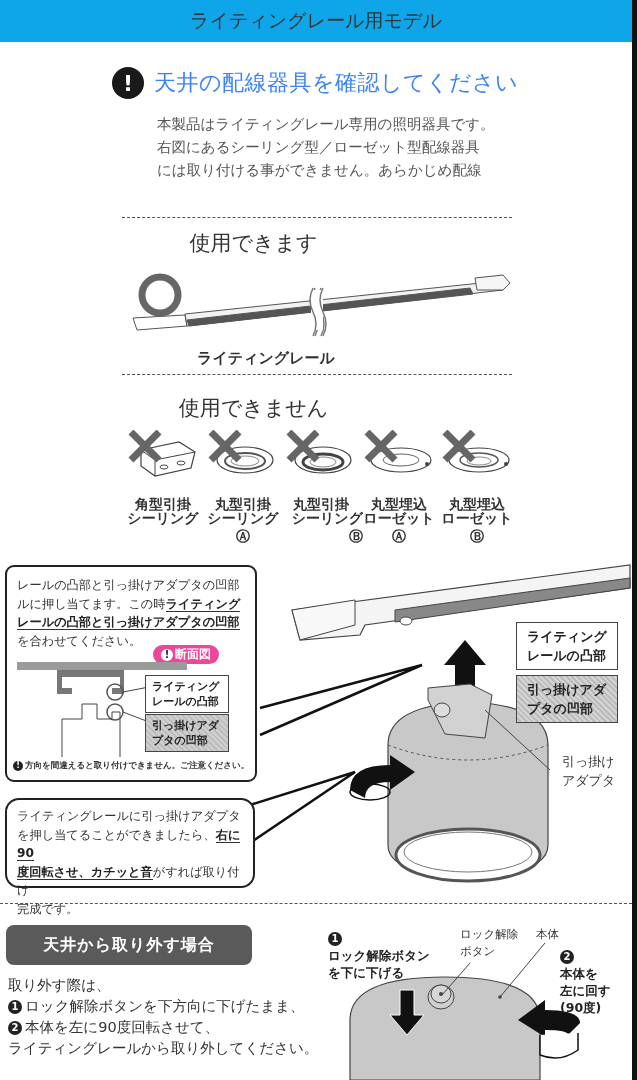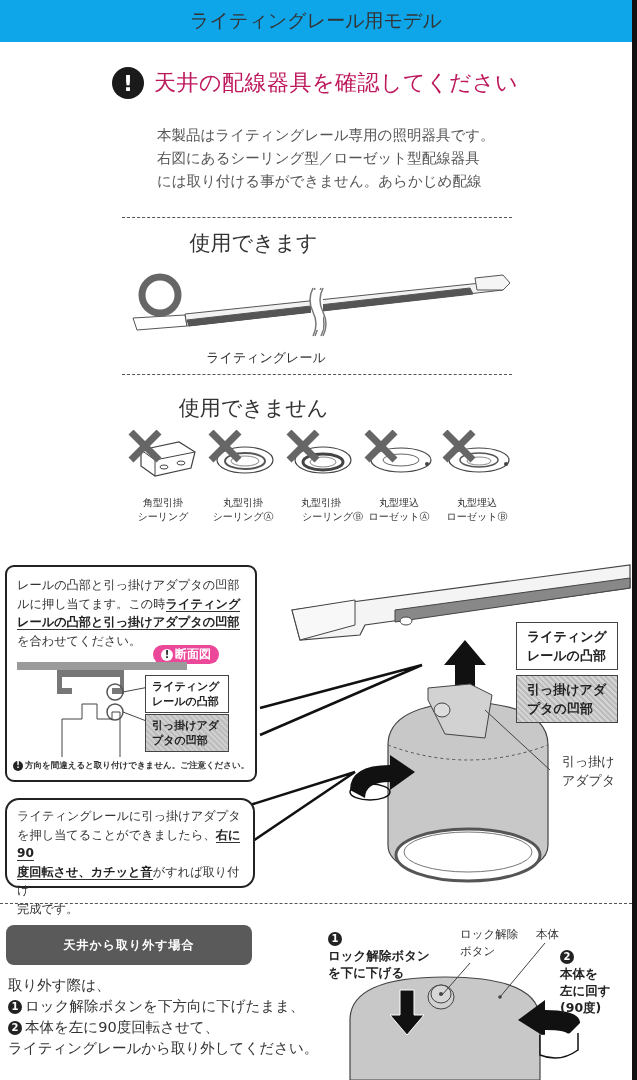--- a/index.html
+++ b/index.html
@@ -6,36 +6,36 @@
   body { width:637px; height:1080px; overflow:hidden; background:#fff; position:relative;
          font-family:"DejaVu Sans", "Liberation Sans", sans-serif; color:#333; }
   .abs { position:absolute; }
   .right-strip { position:absolute; left:632px; top:0; width:5px; height:1080px; background:#111; }
   .header { position:absolute; left:0; top:0; width:632px; height:42px; background:#0ea5e9;
             display:flex; align-items:center; justify-content:center; font-size:19px; color:#333; }
   .dash { position:absolute; height:0; border-top:1.5px dashed #555; }
   .warn-title { position:absolute; left:112px; top:67px; display:flex; align-items:center; gap:10px; }
   .warn-icon { width:32px; height:32px; border-radius:50%; background:#1a1a1a; color:#fff;
                display:flex; align-items:center; justify-content:center; font-weight:bold; font-size:22px; }
-  .warn-title span.t { font-size:22px; color:#be185d; letter-spacing:0.5px;text-align:center; }
-  .warn-body { position:absolute; left:157px; top:124px; width:360px; font-size:14.5px; line-height:23px; color:#555; }
+  .warn-title span.t { font-size:22px; color:#3b82f6; letter-spacing:0.5px;text-align:center; }
+  .warn-body { position:absolute; left:157px; top:113px; width:360px; font-size:14.5px; line-height:23px; color:#555; }
   .center-h { position:absolute; left:0; width:507px; text-align:center; font-size:21px; color:#333; }
-  .cap { position:absolute; font-size:10px; color:#333; font-weight:normal; text-align:center; }
+  .cap { position:absolute; font-size:14px; color:#333; font-weight:bold; text-align:center; }
   .callout { position:absolute; border:2.5px solid #222; border-radius:9px; background:#fff; box-sizing:border-box; }
   .callout p { margin:0; font-size:12.2px; line-height:18.5px; color:#333; }
   .callout b { color:#222; }
   .u { border-bottom:1.8px solid #333; }
   .lbl-box { position:absolute; border:1.5px solid #444; font-size:11px; font-weight:bold; color:#222;
              line-height:15px; padding:3px 6px; box-sizing:border-box; background:#fff; }
   .lbl-box.hatch { background:repeating-linear-gradient(45deg,#cfcfcf 0 2px,#bdbdbd 2px 4px); }
   .big-lbl { position:absolute; border:1.5px solid #444; font-size:13px; font-weight:bold; color:#222;
              line-height:19px; padding:4px 10px; box-sizing:border-box; background:#fff; }
   .big-lbl.hatch { background:repeating-linear-gradient(45deg,#d4d4d4 0 2px,#bcbcbc 2px 4px); }
   .pill { position:absolute; left:6px; top:925px; width:246px; height:40px; background:#5a5a5a;
-          border-radius:8px; color:#fff; font-weight:bold; font-size:12px;
+          border-radius:8px; color:#fff; font-weight:bold; font-size:16px;
           display:flex; align-items:center; justify-content:center; letter-spacing:1px; }
   .remove-text { position:absolute; left:8px; top:975px; font-size:14.5px; line-height:21px; color:#333; }
   .num { display:inline-flex; width:14px; height:14px; border-radius:50%; background:#222; color:#fff;
          font-size:10px; align-items:center; justify-content:center; font-weight:bold; vertical-align:1px; margin-right:3px; }
   .step-lbl { position:absolute; font-size:12.5px; font-weight:bold; color:#222; line-height:17px; }
   .plain-lbl { position:absolute; font-size:11.5px; color:#333; line-height:17px; }
 </style>
 </head>
 <body>
 
@@ -62,21 +62,21 @@
     <polygon points="8,50 60,47 62,58 12,62" fill="#fff"></polygon>
     <polygon points="60,46 375,13 378,22 62,58" fill="#f2f2f2"></polygon>
     <polygon points="62,52 345,20 348,26 64,58" fill="#555"></polygon>
     <polygon points="350,10 378,7 385,15 378,22 352,22" fill="#f5f5f5"></polygon>
   </g>
   <path d="M190 20 q-6 12 0 24 q6 12 0 24 M196 20 q-6 12 0 24 q6 12 0 24" stroke="#777" stroke-width="1.5" fill="none"></path>
   <rect x="186" y="22" width="12" height="40" fill="#fff"></rect>
   <path d="M188 20 q-6 12 0 24 q6 12 0 24 M198 20 q-6 12 0 24 q6 12 0 24" stroke="#777" stroke-width="1.5" fill="none"></path>
   <circle cx="35" cy="27" r="18" fill="none" stroke="#666" stroke-width="7"></circle>
 </svg>
-<div class="cap" style="left:0;width:532px;top:349px;font-weight:normal;font-size:13px;">ライティングレール</div>
+<div class="cap" style="left:0;width:532px;top:349px;font-weight:bold;font-size:15px;">ライティングレール</div>
 
 <div class="dash" style="left:122px;top:374px;width:390px;"></div>
 
 <div class="center-h" style="top:394px;">使用できません</div>
 <div class="abs" style="left:125px;top:430px;width:390px;height:100px;">
 
   <div class="abs" style="left:0;top:0;width:76px;">
     <svg width="76" height="48" viewBox="0 0 76 48">
       <polygon points="16,20 54,12 70,22 66,38 30,46 16,36" fill="#fff" stroke="#444" stroke-width="1.2"></polygon>
       <polyline points="16,20 30,30 70,22" fill="none" stroke="#444"></polyline>

